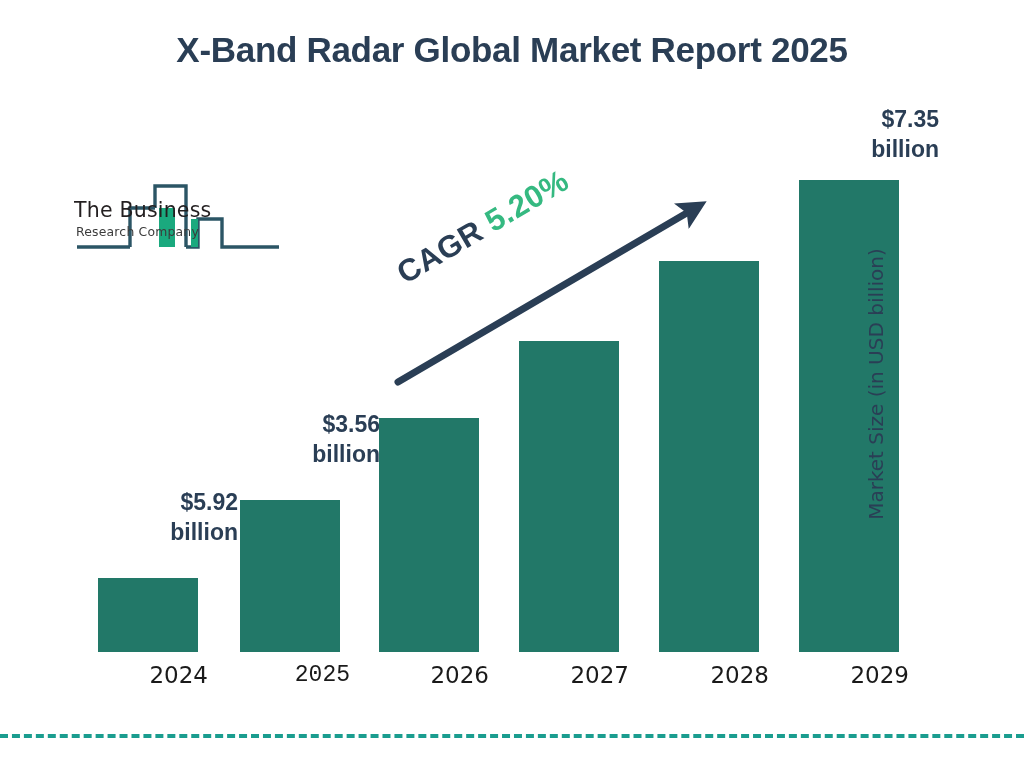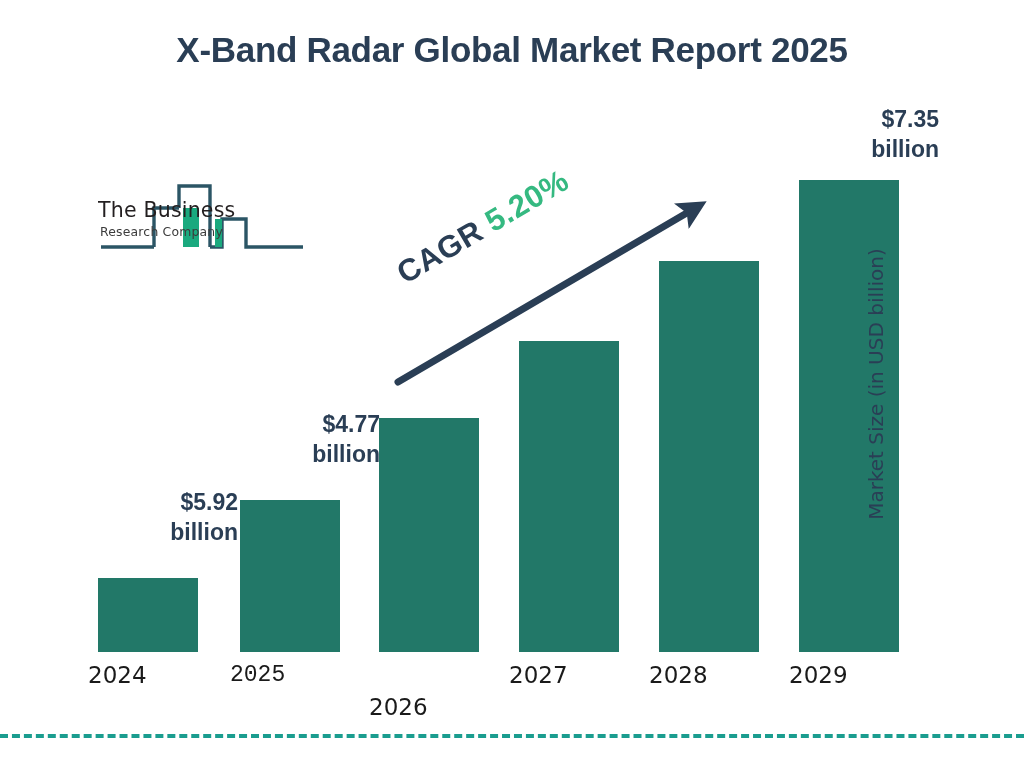--- a/index.html
+++ b/index.html
@@ -35,21 +35,20 @@
     line-height: 1.15;
   }
 
   
   .logo-wrap {
     position: absolute;
     left: 74px;
     top: 172px;
     width: 215px;
     height: 80px;
-    margin-left: 24px;
   }
   .logo-svg { display: block; }
   .logo-text-main {
     font-family: "DejaVu Sans", sans-serif;
     font-size: 20.5px;
     fill: #231f20;
     letter-spacing: 0.2px;
   }
   .logo-text-sub {
     font-family: "DejaVu Sans", sans-serif;
@@ -74,21 +73,21 @@
     position: absolute;
     text-align: right;
     font-size: 23px;
     font-weight: bold;
     color: #2a3e55;
     line-height: 1.32;
     white-space: pre-line;
   }
   .tick-label {
     position: absolute;
-    text-align: left;
+    text-align: right;
     font-size: 23px;
     color: #1a1a1a;
     font-family: "DejaVu Sans", sans-serif;
   }
 
   
   .cagr-svg {
     position: absolute;
     left: 0;
     top: 0;
@@ -157,27 +156,27 @@
   </div>
 
   <div class="plot">
 
     <div class="bar" style="left:98px; top:578px; width:100px; height:74px;"></div>
     <div class="bar-value" style="left:58px; top:487px; width:180px;">$5.92
 billion</div>
     <div class="tick-label" style="left:88px; top:662px; width:120px;">2024</div>
 
     <div class="bar" style="left:240px; top:500px; width:100px; height:152px;"></div>
-    <div class="bar-value" style="left:200px; top:409px; width:180px;">$4.77
+    <div class="bar-value" style="left:200px; top:409px; width:180px;">$3.56
 billion</div>
     <div class="tick-label" style="left:230px; top:662px; width:120px;font-family:Liberation Mono, monospace;">2025</div>
 
     <div class="bar" style="left:379px; top:418px; width:100px; height:234px;"></div>
     <div class="bar-value" style="left:339px; top:327px; width:180px;"></div>
-    <div class="tick-label" style="left:369px; top:662px; width:120px;margin-top:32px;">2026</div>
+    <div class="tick-label" style="left:369px; top:662px; width:120px;">2026</div>
 
     <div class="bar" style="left:519px; top:341px; width:100px; height:311px;"></div>
     <div class="bar-value" style="left:479px; top:250px; width:180px;"></div>
     <div class="tick-label" style="left:509px; top:662px; width:120px;">2027</div>
 
     <div class="bar" style="left:659px; top:261px; width:100px; height:391px;"></div>
     <div class="bar-value" style="left:619px; top:170px; width:180px;"></div>
     <div class="tick-label" style="left:649px; top:662px; width:120px;">2028</div>
 
     <div class="bar" style="left:799px; top:180px; width:100px; height:472px;"></div>

